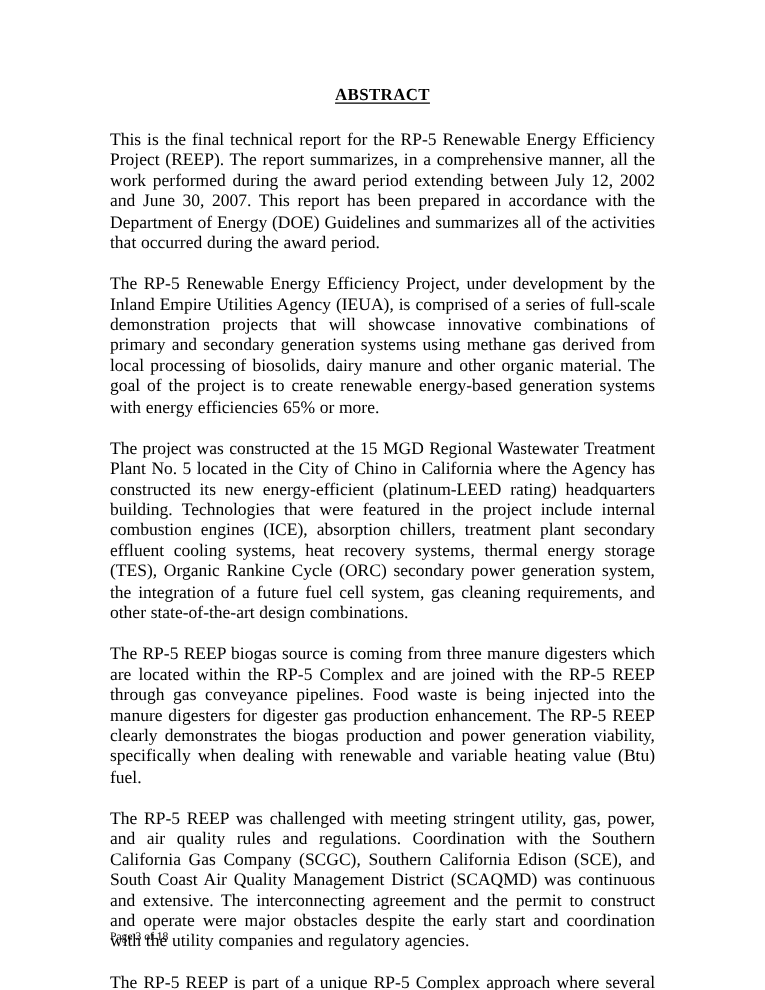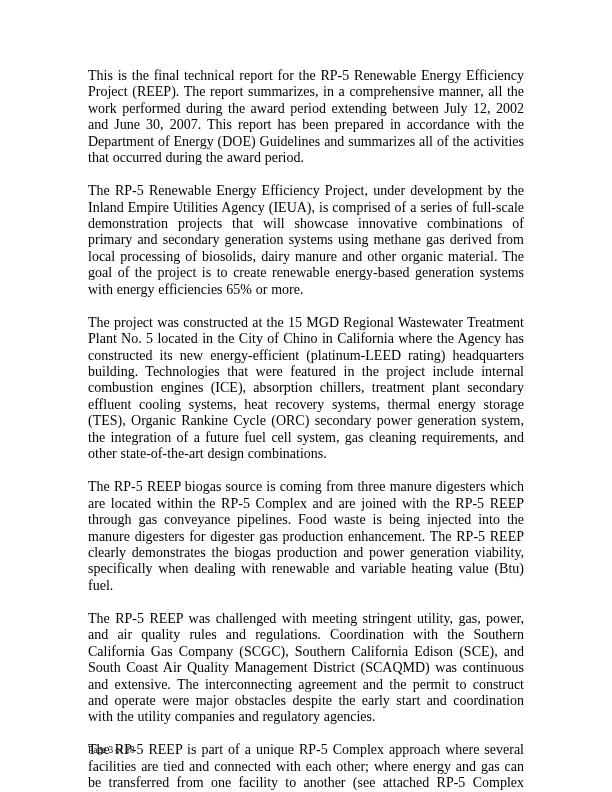--- a/index.html
+++ b/index.html
@@ -58,20 +58,21 @@
     color: #000000;
   }
 </style>
 </head>
 <body>
 
 <div class="page">
 
   <div class="content">
 
+    <h1 class="doc-title">ABSTRACT</h1>
 
     <p class="para">This is the final technical report for the RP-5 Renewable Energy Efficiency Project (REEP). The report summarizes, in a comprehensive manner, all the work performed during the award period extending between July 12, 2002 and June 30, 2007.  This report has been prepared in accordance with the Department of Energy (DOE) Guidelines and summarizes all of the activities that occurred during the award period.</p>
 
     <p class="para">The RP-5 Renewable Energy Efficiency Project, under development by the Inland Empire Utilities Agency (IEUA), is comprised of a series of full-scale demonstration projects that will showcase innovative combinations of primary and secondary generation systems using methane gas derived from local processing of biosolids, dairy manure and other organic material.  The goal of the project is to create renewable energy-based generation systems with energy efficiencies 65% or more.</p>
 
     <p class="para">The project was constructed at the 15 MGD Regional Wastewater Treatment Plant No. 5 located in the City of Chino in California where the Agency has constructed its new energy-efficient (platinum-LEED rating) headquarters building.  Technologies that were featured in the project include internal combustion engines (ICE), absorption chillers, treatment plant secondary effluent cooling systems, heat recovery systems, thermal energy storage (TES), Organic Rankine Cycle (ORC) secondary power generation system, the integration of a future fuel cell system, gas cleaning requirements, and other state-of-the-art design combinations.</p>
 
     <p class="para">The RP-5 REEP biogas source is coming from three manure digesters which are located within the RP-5 Complex and are joined with the RP-5 REEP through gas conveyance pipelines. Food waste is being injected into the manure digesters for digester gas production enhancement. The RP-5 REEP clearly demonstrates the biogas production and power generation viability, specifically when dealing with renewable and variable heating value (Btu) fuel.</p>
 
     <p class="para">The RP-5 REEP was challenged with meeting stringent utility, gas, power, and air quality rules and regulations.  Coordination with the Southern California Gas Company (SCGC), Southern California Edison (SCE), and South Coast Air Quality Management District (SCAQMD) was continuous and extensive. The interconnecting agreement and the permit to construct and operate were major obstacles despite the early start and coordination with the utility companies and regulatory agencies.</p>

